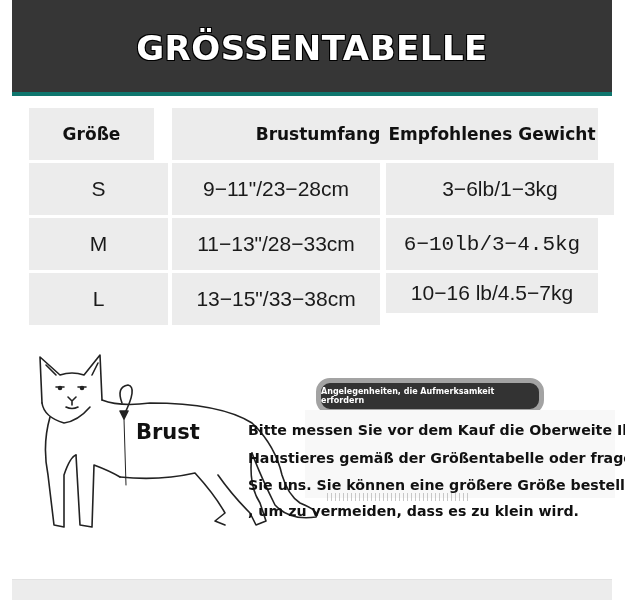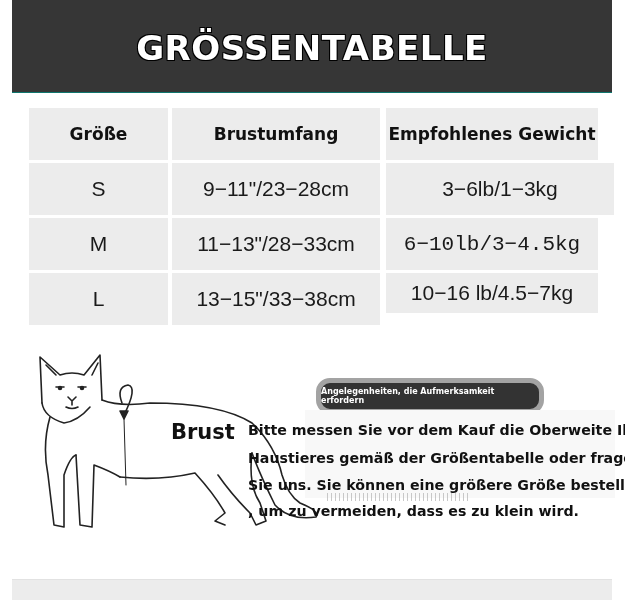--- a/index.html
+++ b/index.html
@@ -1,39 +1,39 @@
 <!DOCTYPE html>
 <html><head>
 <meta charset="utf-8">
 <style>
   html, body { margin:0; padding:0; background:#fff; }
   body { width:625px; height:600px; position:relative; overflow:hidden; font-family:"DejaVu Sans", sans-serif; }
-  .banner { position:absolute; left:12px; top:0; width:600px; height:92px; background:#363636; border-bottom:1px solid #0f766e; display:flex; align-items:center; justify-content:center; }
+  .banner { position:absolute; left:12px; top:0; width:600px; height:92px; background:#363636; border-bottom:4px solid #0f766e; display:flex; align-items:center; justify-content:center; }
   .banner-title { color:#fff; font-weight:bold; font-size:34px; letter-spacing:0.5px; text-shadow: 0 0 1px #000, 1px 1px 0 #000, -1px -1px 0 #000, 1px -1px 0 #000, -1px 1px 0 #000; padding-top:4px; }
   .cell { position:absolute; background:#ececec; display:flex; align-items:center; justify-content:center; color:#111; }
   .hdr { font-weight:bold; font-size:17px; }
   .val { font-family:"Liberation Sans", sans-serif; font-size:21px; color:#1a1a1a; }
   .cat { position:absolute; left:20px; top:345px; width:300px; height:190px; }
-  .brust { position:absolute; left:133px; top:420px; font-weight:bold; font-size:21px; color:#111; background:#fff; padding:0 3px;margin-left:35px; }
+  .brust { position:absolute; left:133px; top:420px; font-weight:bold; font-size:21px; color:#111; background:#fff; padding:0 3px; }
   .pill { position:absolute; left:316px; top:378px; width:218px; height:26px; border-radius:14px; background:#333; border:5px solid #a3a3a3; color:#fff; font-size:8px; font-weight:bold; display:flex; align-items:center; justify-content:center; }
   .note-bg { position:absolute; left:305px; top:410px; width:310px; height:88px; background:#f8f8f8; }
   .note-line { position:absolute; left:248px; font-weight:bold; font-size:14.2px; color:#111; white-space:nowrap; }
   .ruler { position:absolute; left:327px; top:493px; width:143px; height:8px; background:repeating-linear-gradient(90deg,#bbb 0 1px,transparent 1px 4px); opacity:0.8; }
   .bottom-bar { position:absolute; left:12px; top:579px; width:600px; height:21px; background:#ececec; border-top:1px solid #e2e2e2; }
 </style>
 </head>
 <body>
 
 <div class="banner">
   <span class="banner-title">GRÖSSENTABELLE</span>
 </div>
 
 <div>
-  <div class="cell hdr" style="left:29px;top:108px;width:139px;height:52px;">Größe</div>
-  <div class="cell hdr" style="left:172px;top:108px;width:208px;height:52px;">Brustumfang</div>
+  <div class="cell hdr" style="left:29px;top:108px;width:125px;height:52px;">Größe</div>
+  <div class="cell hdr" style="left:172px;top:108px;width:208px;height:52px;padding-left:42px;">Brustumfang</div>
   <div class="cell hdr" style="left:386px;top:108px;width:212px;height:52px;text-align:center;">Empfohlenes Gewicht</div>
 
   <div class="cell val" style="left:29px;top:163px;width:139px;height:52px;">S</div>
   <div class="cell val" style="left:172px;top:163px;width:208px;height:52px;">9−11"/23−28cm</div>
   <div class="cell val" style="left:386px;top:163px;width:228px;height:52px;">3−6lb/1−3kg</div>
 
   <div class="cell val" style="left:29px;top:218px;width:139px;height:52px;">M</div>
   <div class="cell val" style="left:172px;top:218px;width:208px;height:52px;">11−13"/28−33cm</div>
   <div class="cell val" style="left:386px;top:218px;width:212px;height:52px;font-family:Liberation Mono, monospace;">6−10lb/3−4.5kg</div>
 

